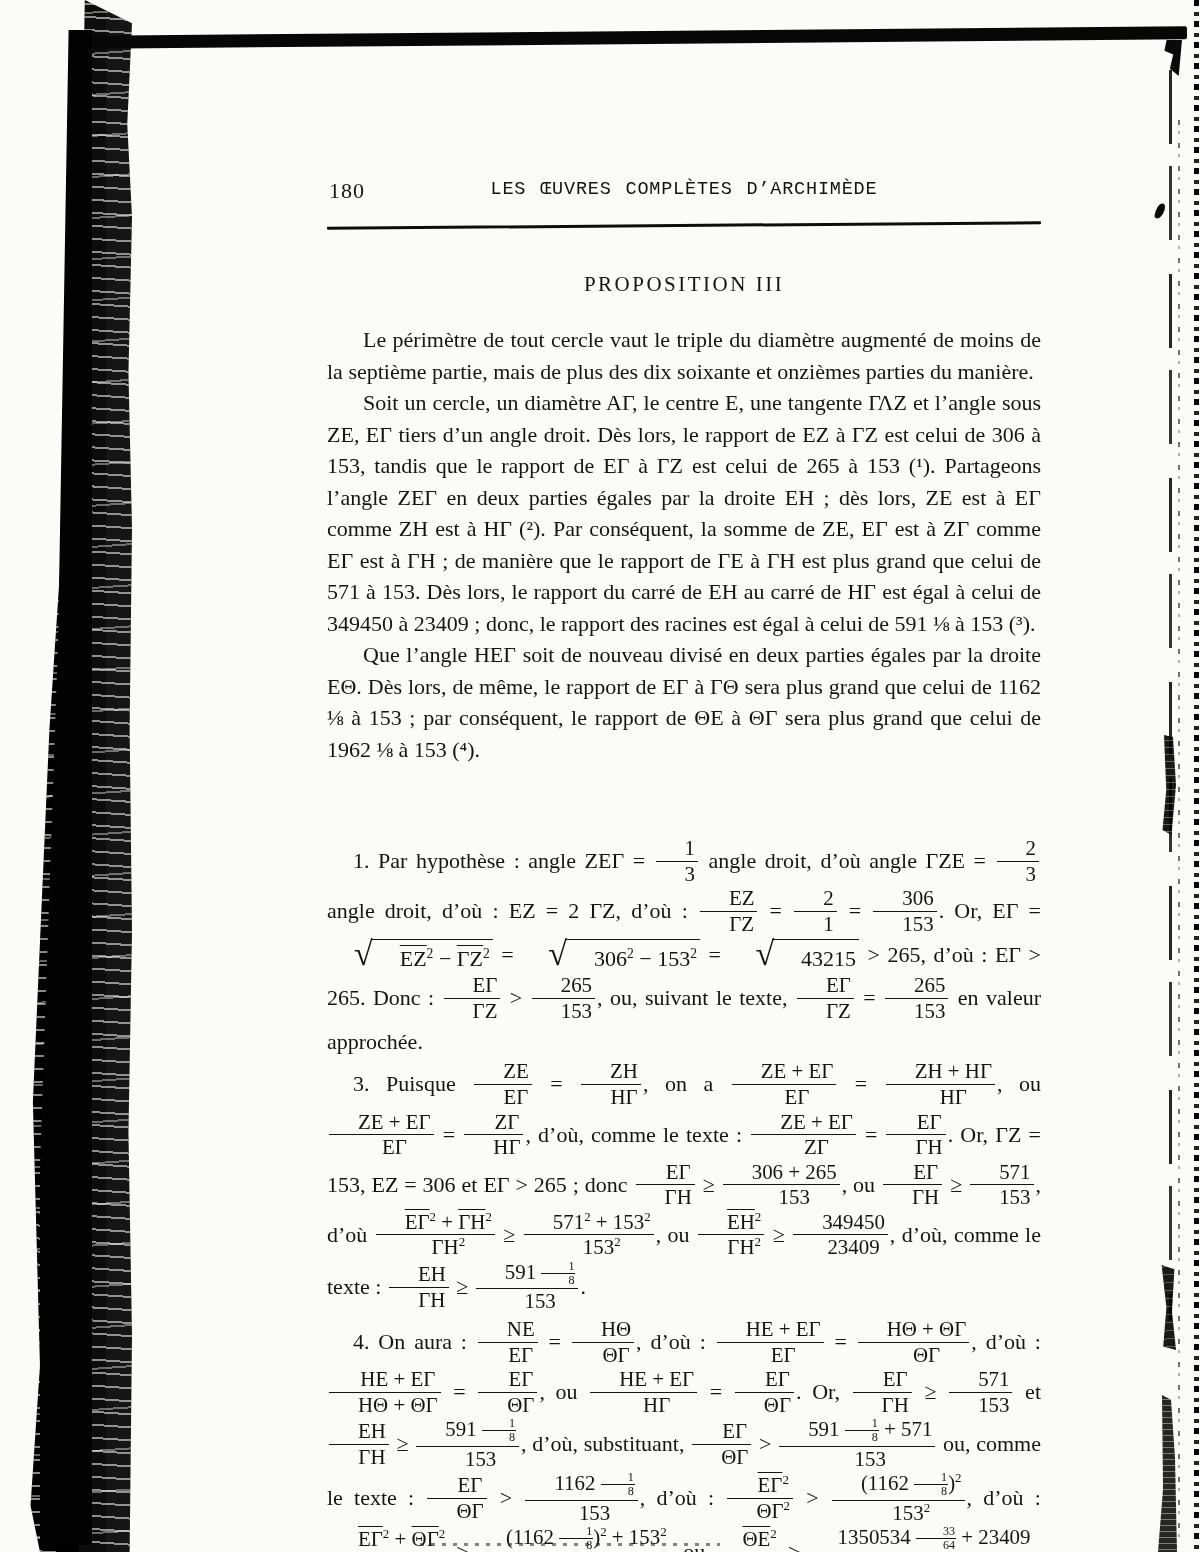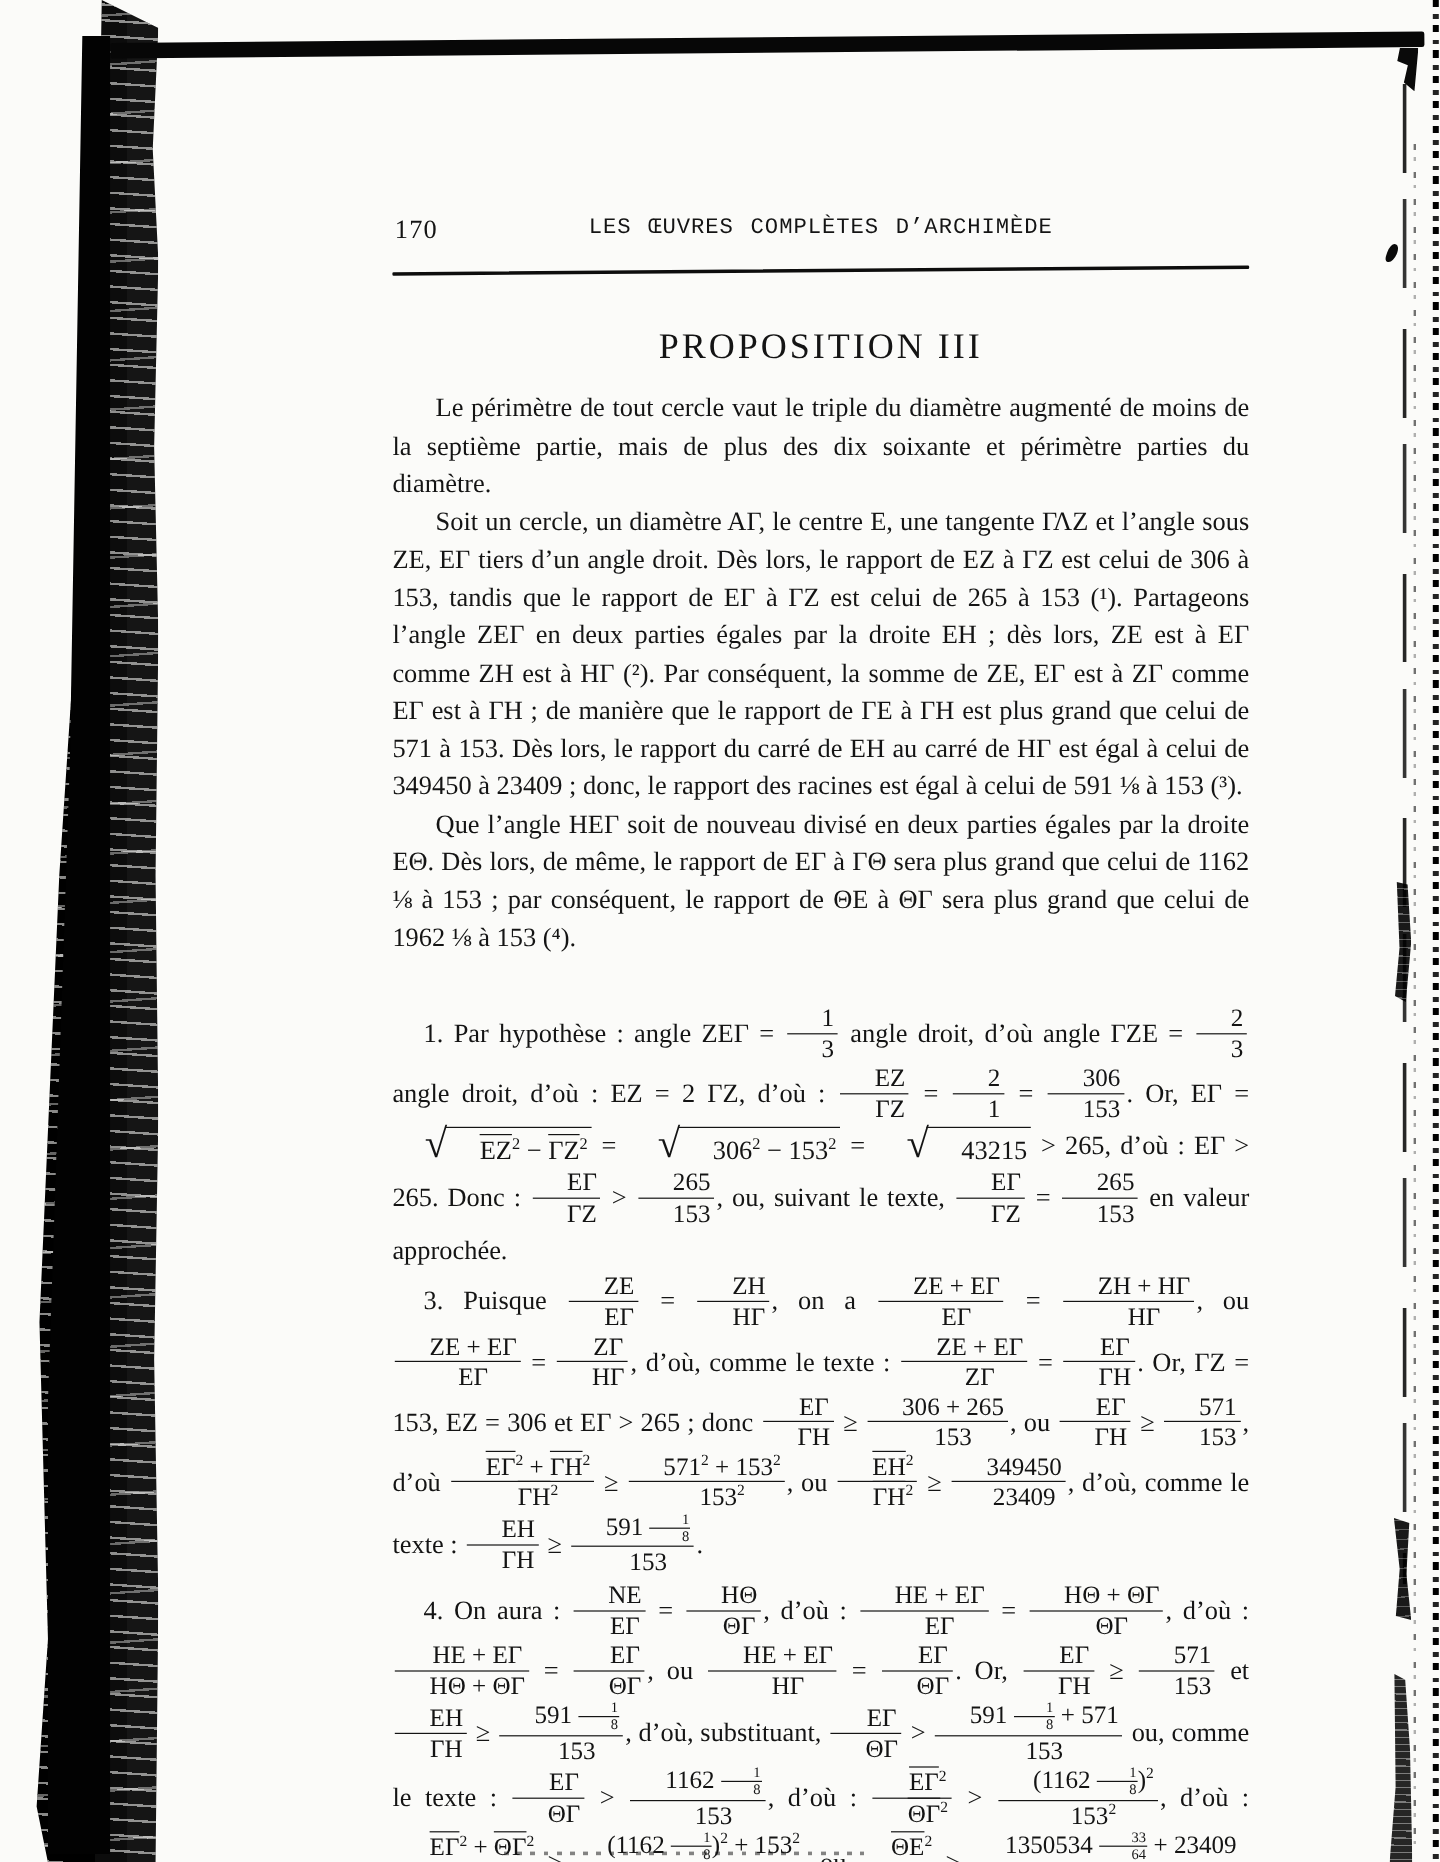--- a/index.html
+++ b/index.html
@@ -42,21 +42,21 @@
 
   
   .content{position:absolute;left:327px;top:0;width:714px;}
   .hdr{position:absolute;top:176px;left:0;width:100%;height:30px;}
   .hdr .pageno{position:absolute;left:2px;top:2px;font-size:22px;letter-spacing:1px;}
   .hdr .running{position:absolute;left:0;width:100%;text-align:center;top:3px;
     font-size:18.5px;letter-spacing:.8px;word-spacing:2px;font-family:Liberation Mono, monospace;}
   .hdr-rule{position:absolute;top:224px;left:0;width:714px;height:3px;background:#0d0d0d;
     transform:rotate(-0.45deg);border-radius:1px;}
   .prop-title{position:absolute;top:272px;left:0;width:100%;text-align:center;
-    font-size:30px;letter-spacing:2.5px;}
+    font-size:21px;letter-spacing:2.5px;}
   .bodytext{position:absolute;top:324px;left:0;width:714px;font-size:22px;line-height:31.5px;
     text-align:justify;}
   .bodytext p{margin:0;text-indent:36px;}
   .footnotes{position:absolute;top:838px;left:0;width:714px;font-size:22px;line-height:1.5;
     text-align:justify;}
   .footnotes .fn{margin:0 0 3px;text-indent:26px;}
 
   
   sup{font-size:.62em;line-height:0;}
   .sc{font-variant:small-caps;letter-spacing:.5px;}
@@ -87,29 +87,29 @@
   <div class="scan-right-blob1"></div>
   <div class="scan-right-blob2"></div>
   <div class="scan-right-blob3"></div>
   <div class="scan-edge"></div>
   <div class="scan-mark-comma"></div>
   <div class="scan-bottom-dots"></div>
 
   <div class="content">
 
     <div class="hdr">
-      <span class="pageno">170</span>
+      <span class="pageno">180</span>
       <span class="running">LES ŒUVRES COMPLÈTES D’ARCHIMÈDE</span>
     </div>
     <div class="hdr-rule"></div>
 
     <div class="prop-title">PROPOSITION III</div>
 
     <div class="bodytext">
-      <p>Le périmètre de tout cercle vaut le triple du diamètre augmenté de moins de la septième partie, mais de plus des dix soixante et périmètre parties du diamètre.</p>
+      <p>Le périmètre de tout cercle vaut le triple du diamètre augmenté de moins de la septième partie, mais de plus des dix soixante et onzièmes parties du manière.</p>
       <p>Soit un cercle, un diamètre AΓ, le centre E, une tangente ΓΛZ et l’angle sous ZE, EΓ tiers d’un angle droit. Dès lors, le rapport de EZ à ΓZ est celui de 306 à 153, tandis que le rapport de EΓ à ΓZ est celui de 265 à 153 (¹). Partageons l’angle ZEΓ en deux parties égales par la droite EH ; dès lors, ZE est à EΓ comme ZH est à HΓ (²). Par conséquent, la somme de ZE, EΓ est à ZΓ comme EΓ est à ΓH ; de manière que le rapport de ΓE à ΓH est plus grand que celui de 571 à 153. Dès lors, le rapport du carré de EH au carré de HΓ est égal à celui de 349450 à 23409 ; donc, le rapport des racines est égal à celui de 591 ⅛ à 153 (³).</p>
       <p>Que l’angle HEΓ soit de nouveau divisé en deux parties égales par la droite EΘ. Dès lors, de même, le rapport de EΓ à ΓΘ sera plus grand que celui de 1162 ⅛ à 153 ; par conséquent, le rapport de ΘE à ΘΓ sera plus grand que celui de 1962 ⅛ à 153 (⁴).</p>
     </div>
 
     <div class="footnotes">
       <p class="fn">1. Par hypothèse : angle ZEΓ = <span class="frac"><span class="num">1</span><span class="den">3</span></span> angle droit, d’où angle ΓZE = <span class="frac"><span class="num">2</span><span class="den">3</span></span> angle droit, d’où : EZ = 2 ΓZ, d’où : <span class="frac"><span class="num">EZ</span><span class="den">ΓZ</span></span> = <span class="frac"><span class="num">2</span><span class="den">1</span></span> = <span class="frac"><span class="num">306</span><span class="den">153</span></span>. Or, EΓ = <span class="sqrt">
             <span class="rad">√</span>
             <span class="bod"><span class="ov">EZ</span><sup>2</sup> − <span class="ov">ΓZ</span><sup>2</sup></span>
           </span> = <span class="sqrt">
             <span class="rad">√</span>

